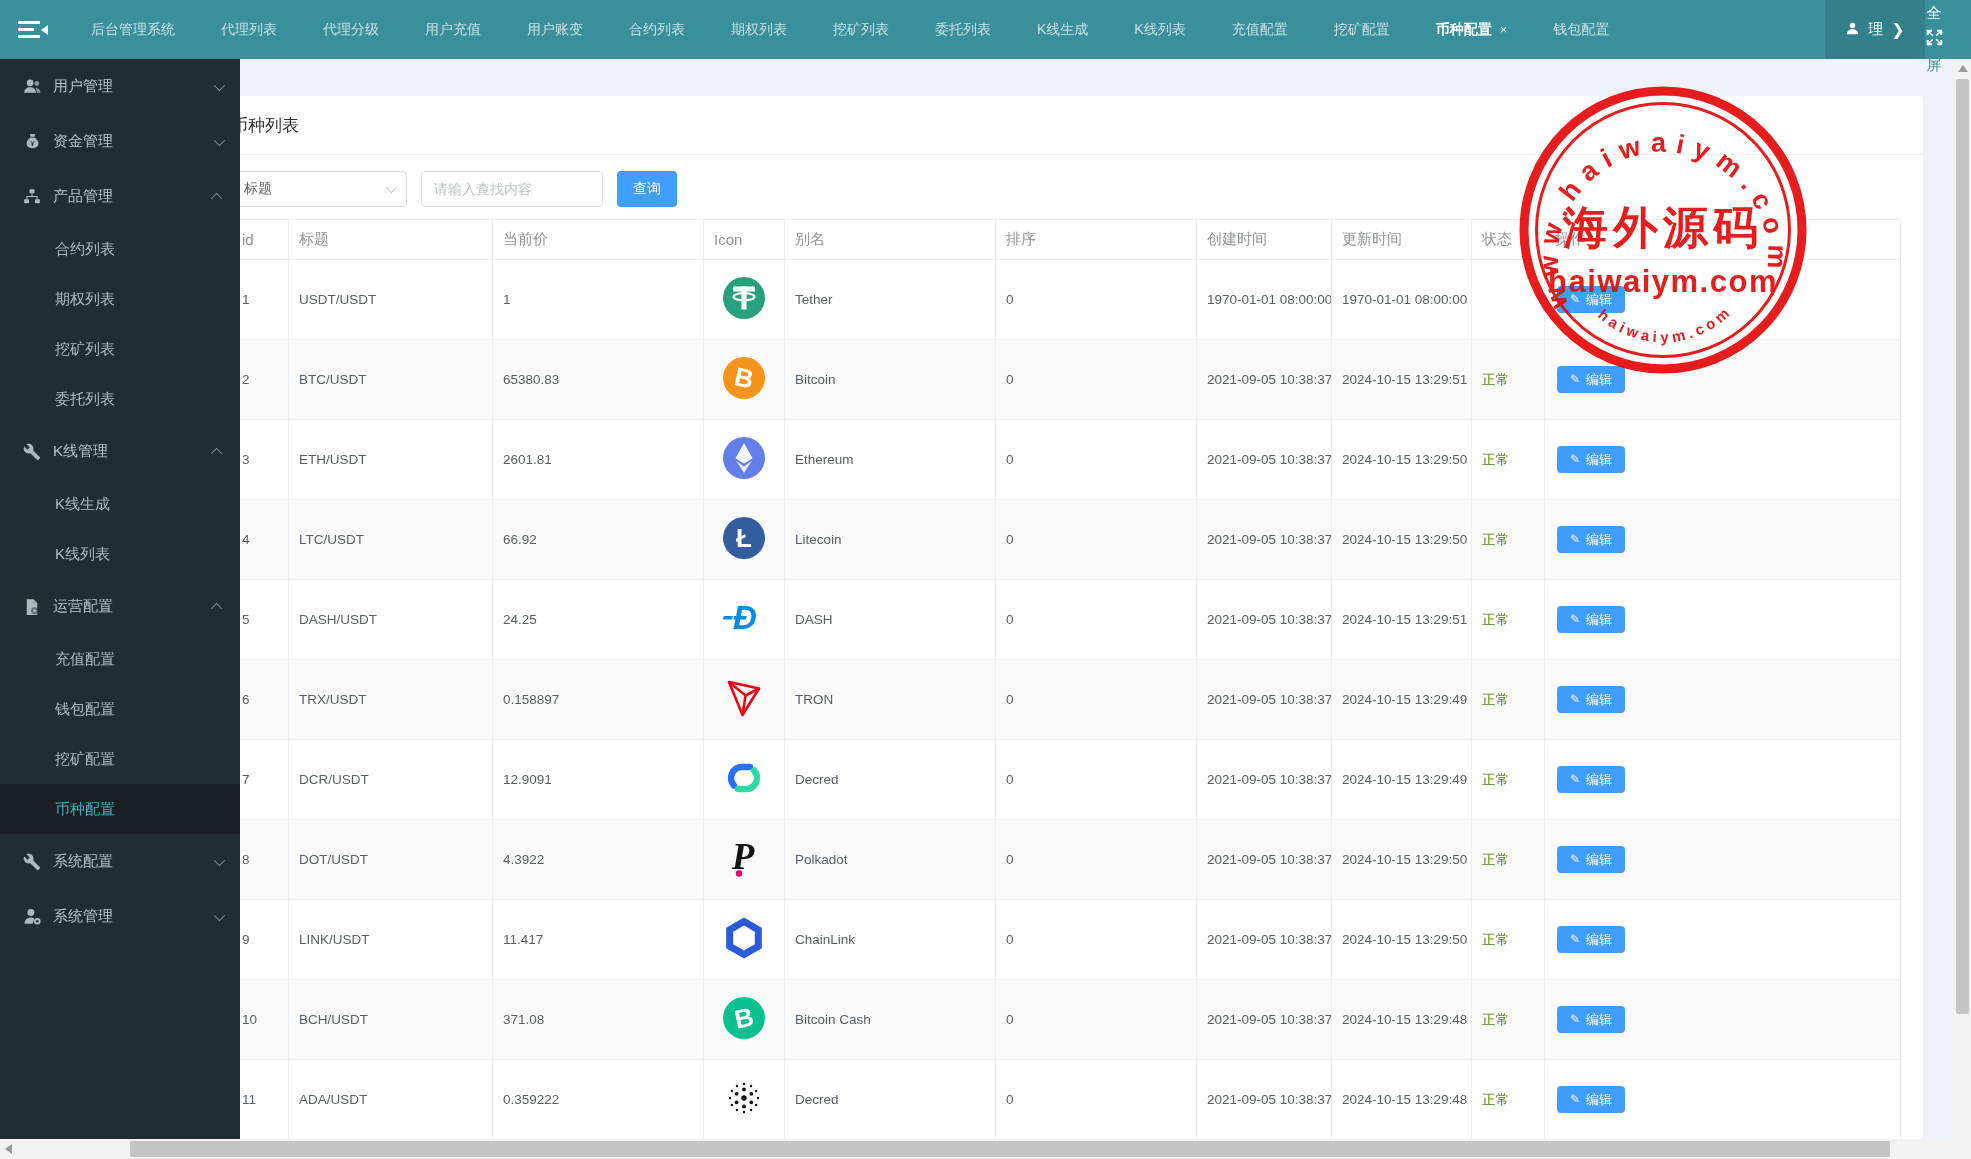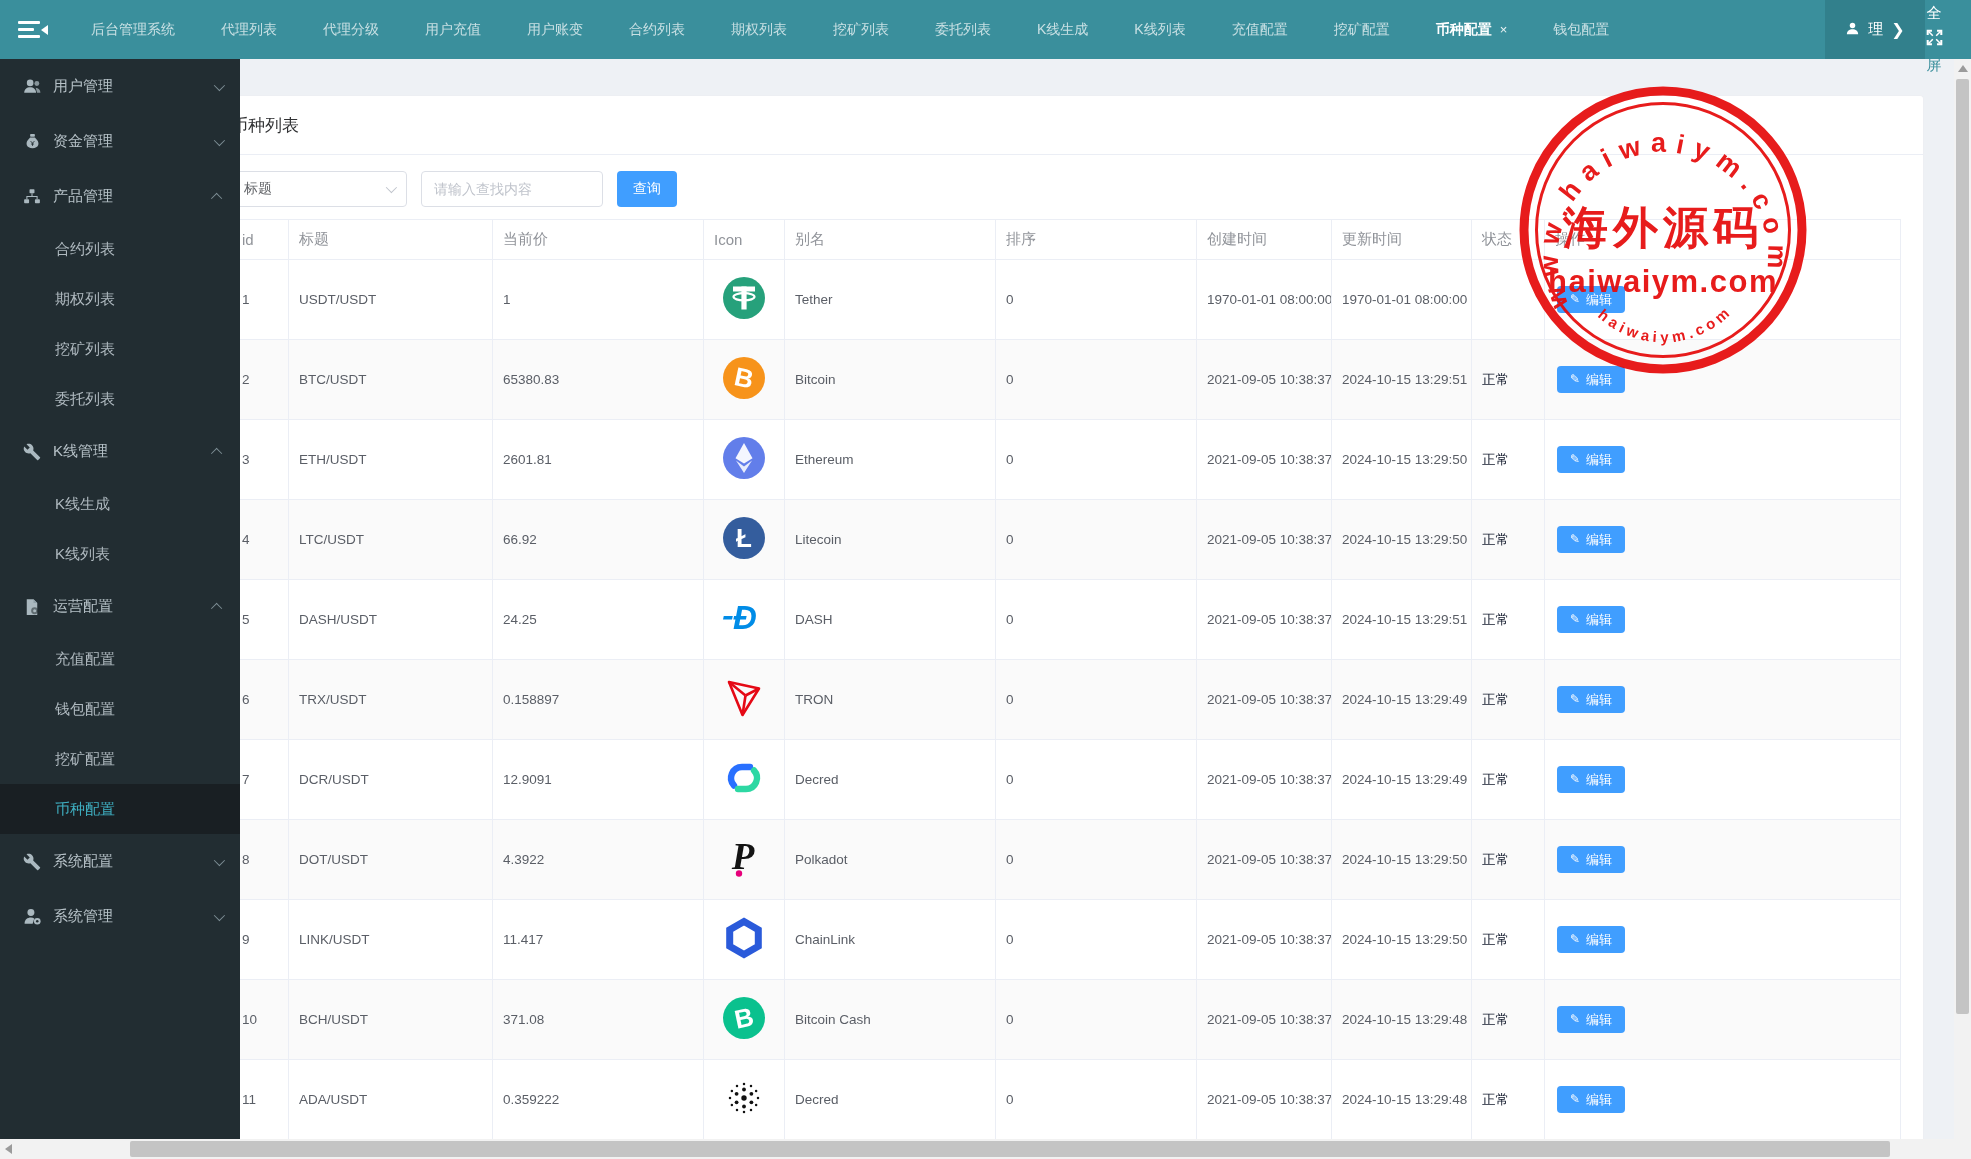--- a/index.html
+++ b/index.html
@@ -52,21 +52,21 @@
 
   
   .table-wrap { padding:12px 22px 0 22px; }
   table { width:100%; border-collapse:collapse; table-layout:fixed; }
   th,td { border:1px solid #ebeef5; text-align:left; padding-left:10px; overflow:hidden; white-space:nowrap; }
   th { height:40px; font-size:15px; color:#909399; font-weight:normal; background:#fff; }
   td { height:80px; font-size:13.5px; color:#5a5e66; background:#fff; }
   tr.striped td { background:#fafafa; }
   td.icon-cell { text-align:center; padding-left:0; }
   td.icon-cell .coin { display:inline-block; vertical-align:middle; }
-  .status-ok { color:#0f172a; }
+  .status-ok { color:#4d7c0f; }
   .btn-edit { display:inline-flex; align-items:center; gap:6px; background:#409eff; color:#fff; border:none; border-radius:4px; height:27px; padding:0 13px; font-size:13px; cursor:pointer; font-family:inherit; margin-left:2px; }
   .pencil { font-size:12px; transform:translateY(-1px); }
 
   
   .vscroll { position:absolute; top:59px; right:0; width:17px; bottom:20px; background:#f2f2f2; z-index:25; }
   .vscroll .up-arrow { position:absolute; top:6px; left:4px; width:0; height:0; border-left:5px solid transparent; border-right:5px solid transparent; border-bottom:7px solid #9b9b9b; }
   .vscroll .vthumb { position:absolute; top:20px; left:2px; width:13px; height:935px; background:#c4c4c4; border-radius:2px; }
   .hscroll { position:absolute; bottom:0; left:0; right:0; height:20px; background:#f2f2f2; z-index:25; }
   .hscroll .left-arrow { position:absolute; left:5px; top:5px; width:0; height:0; border-top:5px solid transparent; border-bottom:5px solid transparent; border-right:7px solid #9b9b9b; }
   .hscroll .hthumb { position:absolute; left:130px; top:2px; height:16px; width:1760px; background:#c4c4c4; border-radius:2px; }

